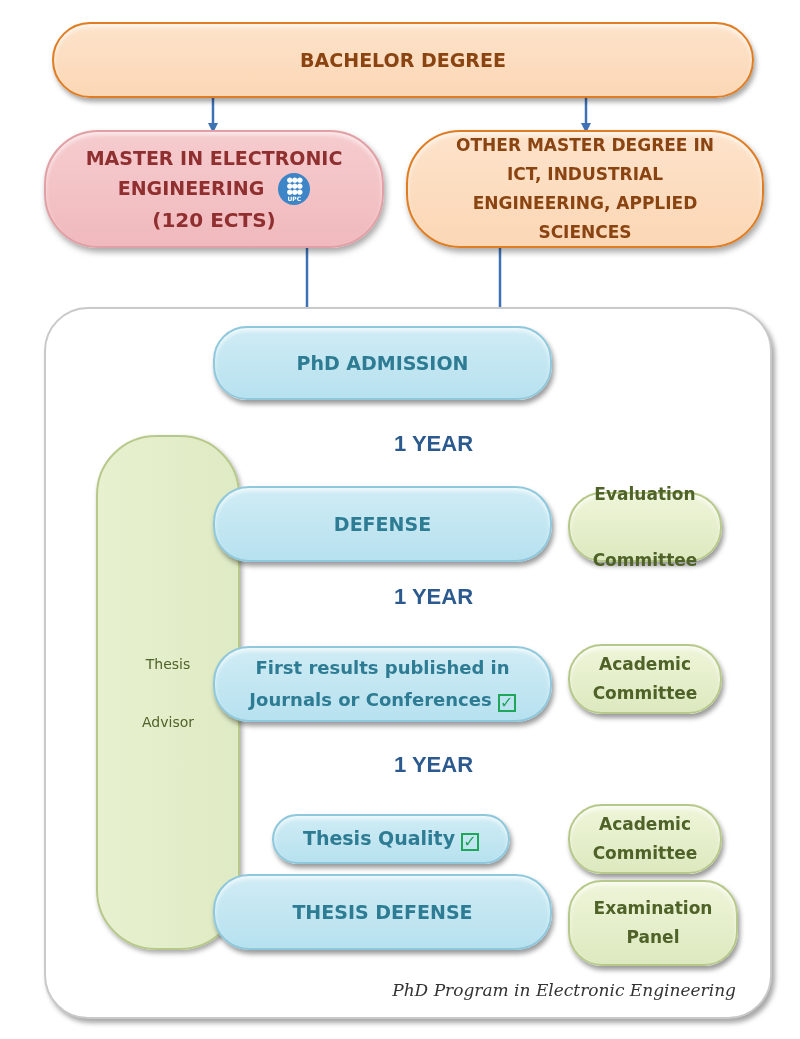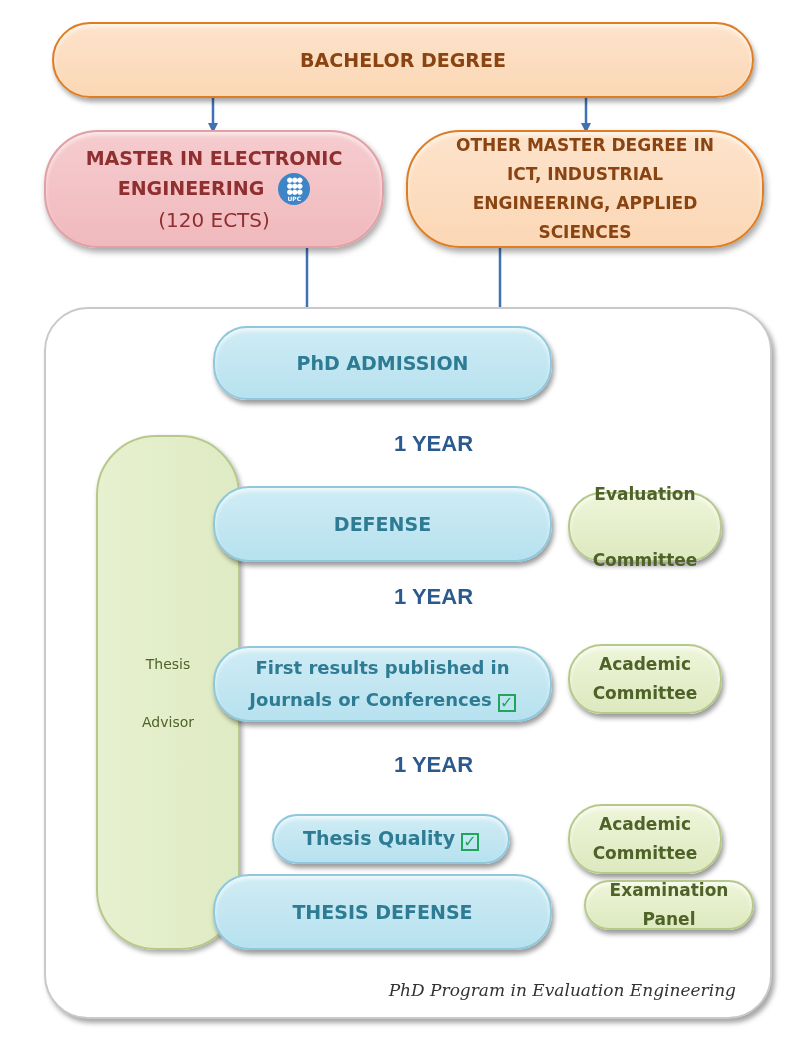--- a/index.html
+++ b/index.html
@@ -14,21 +14,21 @@
   #bachelor { left: 52px; top: 22px; width: 702px; height: 76px; border-radius: 38px;
     background: linear-gradient(#fde3cb, #fbd7b5); border: 2px solid #e07d22;
     box-shadow: 2px 4px 5px rgba(0,0,0,0.35), inset 0 3px 4px rgba(255,255,255,0.7);
     color: #8a4412; font-size: 19px; }
 
   
   #master-ee { left: 44px; top: 130px; width: 340px; height: 118px; border-radius: 54px;
     background: linear-gradient(#f6cccf, #f0b9bd); border: 2px solid #e0a0a5;
     box-shadow: 2px 4px 6px rgba(0,0,0,0.35), inset 0 3px 4px rgba(255,255,255,0.6);
     color: #8f2f30; font-size: 19px; line-height: 30px; }
-  #master-ee .ects { font-weight: normal; font-size: 20px; }
+  #master-ee .ects { font-weight: bold; font-size: 20px; }
   #master-ee .line2 { display: flex; align-items: flex-start; gap: 14px; }
   .upc { width: 32px; height: 32px; border-radius: 50%; background: #3d85c6;
     display: inline-flex; flex-direction: column; align-items: center; justify-content: center;
     color: #fff; font-size: 6px; font-weight: bold; line-height: 7px; }
   .upc .dots { font-size: 7px; letter-spacing: -1px; line-height: 6px; }
 
   
   #master-other { left: 406px; top: 130px; width: 358px; height: 118px; border-radius: 54px;
     background: linear-gradient(#fde3cb, #fbd7b5); border: 2px solid #e07d22;
     box-shadow: 2px 4px 6px rgba(0,0,0,0.35), inset 0 3px 4px rgba(255,255,255,0.7);
@@ -61,21 +61,21 @@
     color: #1fa65a; font-size: 16px; line-height: 14px; text-align: center; vertical-align: -2px;
     margin-left: 6px; font-weight: bold; }
 
   
   .comm { background: linear-gradient(#eef5d9, #dde9bf); border: 2px solid #b7c98a;
     box-shadow: 2px 4px 5px rgba(0,0,0,0.4), inset 0 3px 4px rgba(255,255,255,0.7);
     color: #4f6228; font-size: 17px; line-height: 29px; }
   #comm-eval { left: 568px; top: 492px; width: 154px; height: 70px; border-radius: 34px; gap: 37px; }
   #comm-acad1 { left: 568px; top: 644px; width: 154px; height: 70px; border-radius: 34px; }
   #comm-acad2 { left: 568px; top: 804px; width: 154px; height: 70px; border-radius: 34px; }
-  #comm-exam { left: 584px; top: 880px; width: 170px; height: 50px; border-radius: 34px; }
+  #comm-exam { left: 568px; top: 880px; width: 170px; height: 86px; border-radius: 34px; }
 
   
   .year { font-family: "Liberation Sans", sans-serif; font-weight: bold; font-size: 22px; color: #2c5a8f; }
   #year-1 { left: 394px; top: 431px; }
   #year-2 { left: 394px; top: 584px; }
   #year-3 { left: 394px; top: 752px; }
 
   svg#arrows { position: absolute; left: 0; top: 0; }
 </style>
 </head>
@@ -170,13 +170,13 @@
 </div>
 <div class="abs pill comm" id="comm-acad2">
   <span>Academic</span>
   <span>Committee</span>
 </div>
 <div class="abs pill comm" id="comm-exam">
   <span>Examination</span>
   <span>Panel</span>
 </div>
 
-<div class="abs" id="program-caption">PhD Program in Evaluation Engineering</div>
+<div class="abs" id="program-caption">PhD Program in Electronic Engineering</div>
 
 </body></html>

